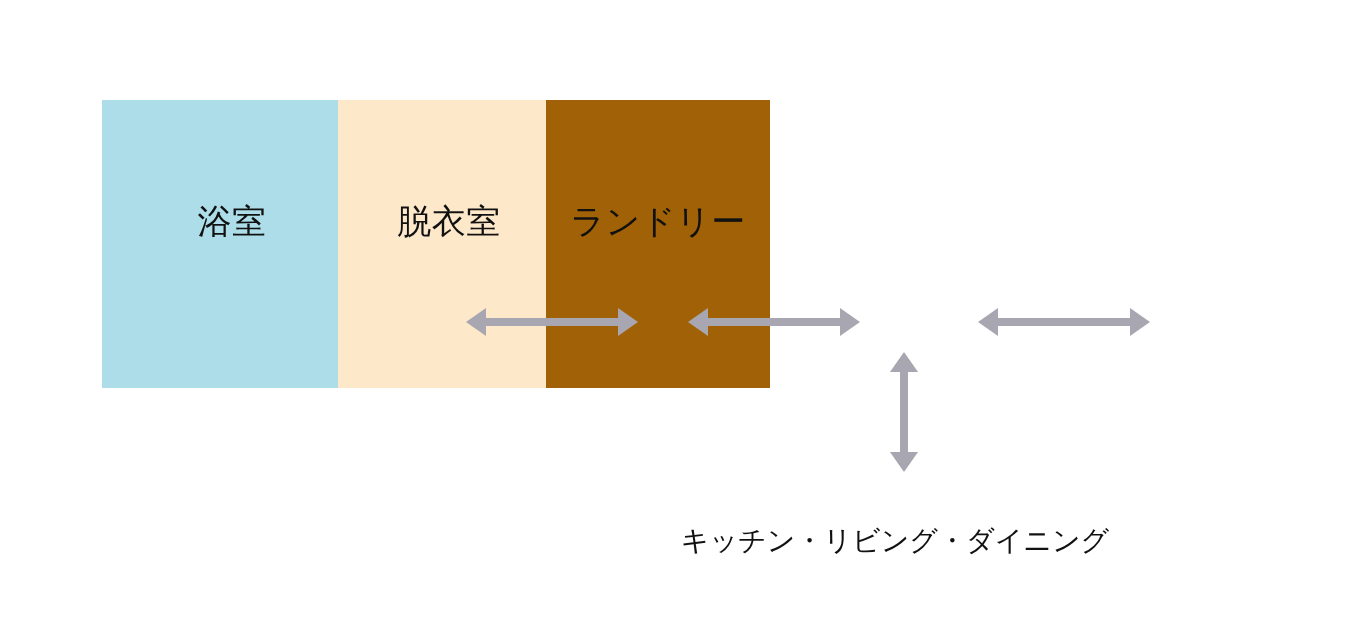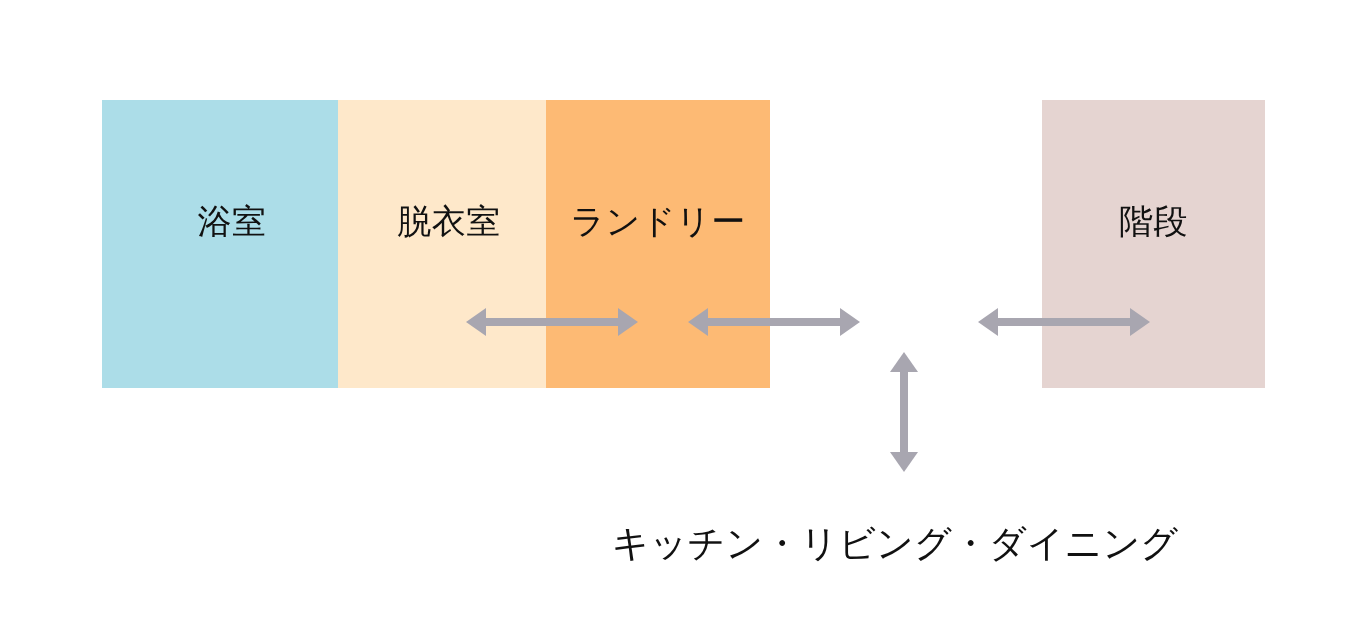--- a/index.html
+++ b/index.html
@@ -71,48 +71,45 @@
     height: 124px;
   }
 
   
   #caption-ldk {
     position: absolute;
     left: 495px;
     top: 524px;
     width: 800px;
     text-align: center;
-    font-size: 37px;
+    font-size: 28px;
     line-height: 1.2;
     color: #111111;
     white-space: nowrap;
-    font-family: Liberation Mono, monospace;
+    font-family: Liberation Serif, serif;
   }
 </style>
 </head>
 <body style="background: rgb(255, 255, 255);">
 
 <div id="diagram">
 
   <div class="room" id="room-bathroom" style="background: rgb(172, 221, 232);">
     <div class="room-label">浴室</div>
   </div>
 
   <div class="room" id="room-dressing" style="background: rgb(254, 232, 202); margin-left: 14px;">
     <div class="room-label">脱衣室</div>
   </div>
 
-  <div class="room" id="room-laundry" style="background: #fdba74;">
+  <div class="room" id="room-laundry" style="background: #a16207;">
     <div class="room-label">ランドリー</div>
   </div>
 
 
-  <div class="room" id="room-stairs" style="background: rgb(229, 212, 209);">
-    <div class="room-label">階段</div>
-  </div>
 
   <div class="arrow-h" id="arrow-dressing-laundry">
     <svg width="176" height="44" viewBox="0 0 176 44" aria-hidden="true">
       <g class="arrow-fill" fill="#a8a6b0">
         <rect x="22" y="18" width="132" height="8" rx="0"></rect>
         <path d="M 22 8 L 22 36 L 2 22 Z"></path>
         <path d="M 154 8 L 154 36 L 174 22 Z"></path>
       </g>
     </svg>
   </div>

